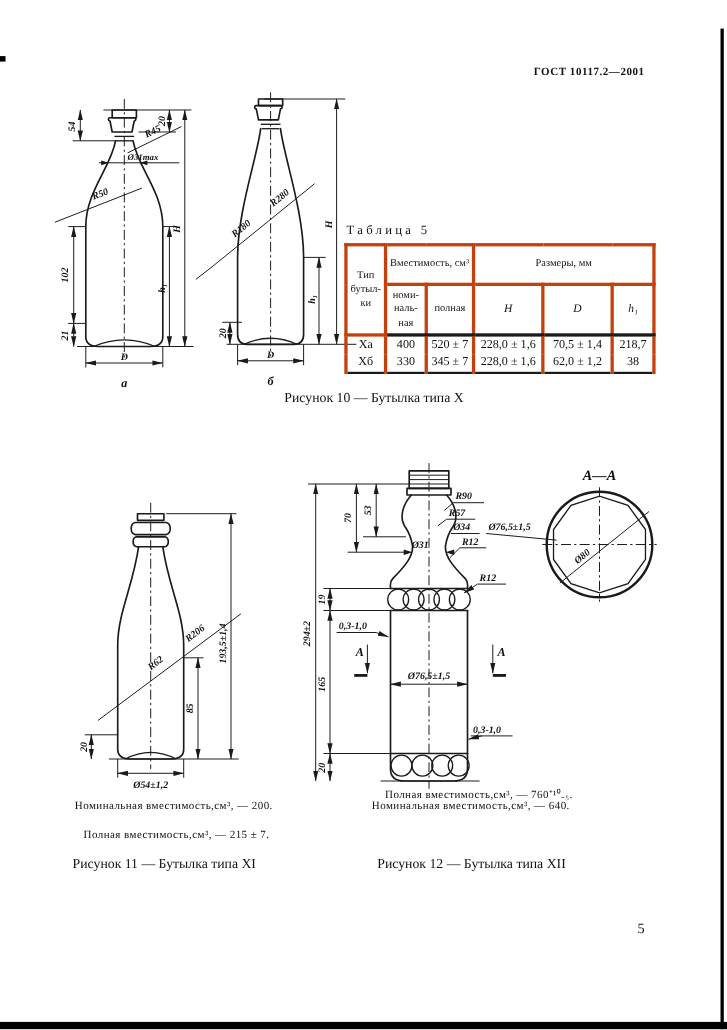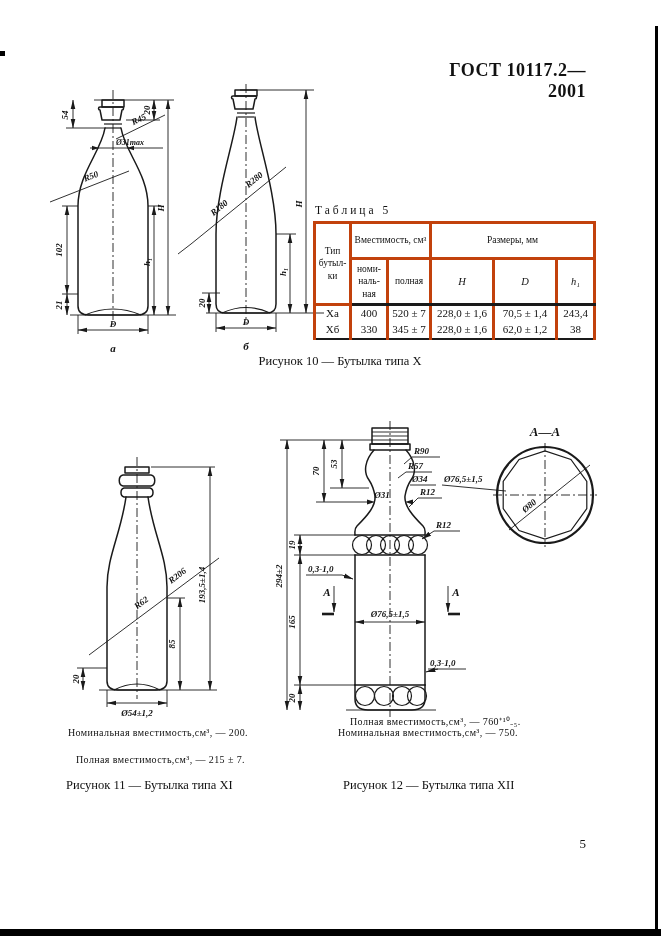--- a/index.html
+++ b/index.html
@@ -2,21 +2,21 @@
 <html><head>
 <meta charset="utf-8">
 <style>
   html,body { margin:0; padding:0; background:#e8e8e8; }
   .page {
     position:relative; width:661px; height:936px; background:#ffffff;
     font-family:"Liberation Serif", serif; color:#111; overflow:hidden;
   }
   .hdr {
     position:absolute; left:430px; top:60px; width:156px; text-align:right;
-    font-weight:bold; font-size:18px; letter-spacing:0.5px;
+    font-weight:bold; font-size:10px; letter-spacing:0.5px;
   }
   .figcap { position:absolute; font-size:12.5px; white-space:nowrap; }
   .note { position:absolute; font-size:10px; letter-spacing:0.4px; white-space:nowrap; }
   .pagenum { position:absolute; left:560px; top:836px; width:26px; text-align:right; font-size:13px; }
 
   
   .tblwrap { position:absolute; left:313px; top:204px; width:282px; }
   .tbltitle { font-size:11.5px; letter-spacing:3px; margin:0 0 5px 2px; }
   table.t5 { border-collapse:collapse; table-layout:fixed; width:280px; border:2px solid #1a1a1a; }
   .t5 th, .t5 td {
@@ -163,21 +163,21 @@
           <th class="it">h₁</th>
         </tr>
       </thead>
       <tbody>
         <tr>
           <td>Ха</td>
           <td>400</td>
           <td>520 ± 7</td>
           <td>228,0 ± 1,6</td>
           <td>70,5 ± 1,4</td>
-          <td>243,4</td>
+          <td>218,7</td>
         </tr>
         <tr>
           <td>Хб</td>
           <td>330</td>
           <td>345 ± 7</td>
           <td>228,0 ± 1,6</td>
           <td>62,0 ± 1,2</td>
           <td>38</td>
         </tr>
       </tbody>
@@ -317,21 +317,21 @@
       <text class="slb" text-anchor="middle" x="277" y="18">А—А</text>
       <circle class="ol" cx="277" cy="77" r="48" style="stroke-width:2.2"></circle>
       <polygon class="ol2" points="318.8,90.6 302.9,112.6 277,121 251.1,112.6 235.2,90.6 235.2,63.4 251.1,41.4 277,33 302.9,41.4 318.8,63.4"></polygon>
       <line class="tl cl" x1="225" y1="77" x2="329" y2="77"></line>
       <line class="tl cl" x1="277" y1="25" x2="277" y2="129"></line>
       <line class="tl" x1="241" y1="112" x2="322" y2="47"></line>
       <text class="dt" text-anchor="middle" transform="rotate(-39 263 90)" x="263" y="90">Ø80</text>
     </g>
   </svg>
 
-  <div class="note" style="left:338px; top:727px;">Номинальная вместимость,см³, — 750.</div>
+  <div class="note" style="left:338px; top:727px;">Номинальная вместимость,см³, — 640.</div>
   <div class="note" style="left:350px; top:714px;">Полная вместимость,см³, — 760⁺¹⁰₋₅.</div>
   <div class="figcap" style="left:343px; top:778px;">Рисунок 12 — Бутылка типа XII</div>
 
   <div class="pagenum">5</div>
 
   <div class="scan-right"></div>
   <div class="scan-bottom"></div>
   <div class="scan-mark"></div>
 </div>
 

